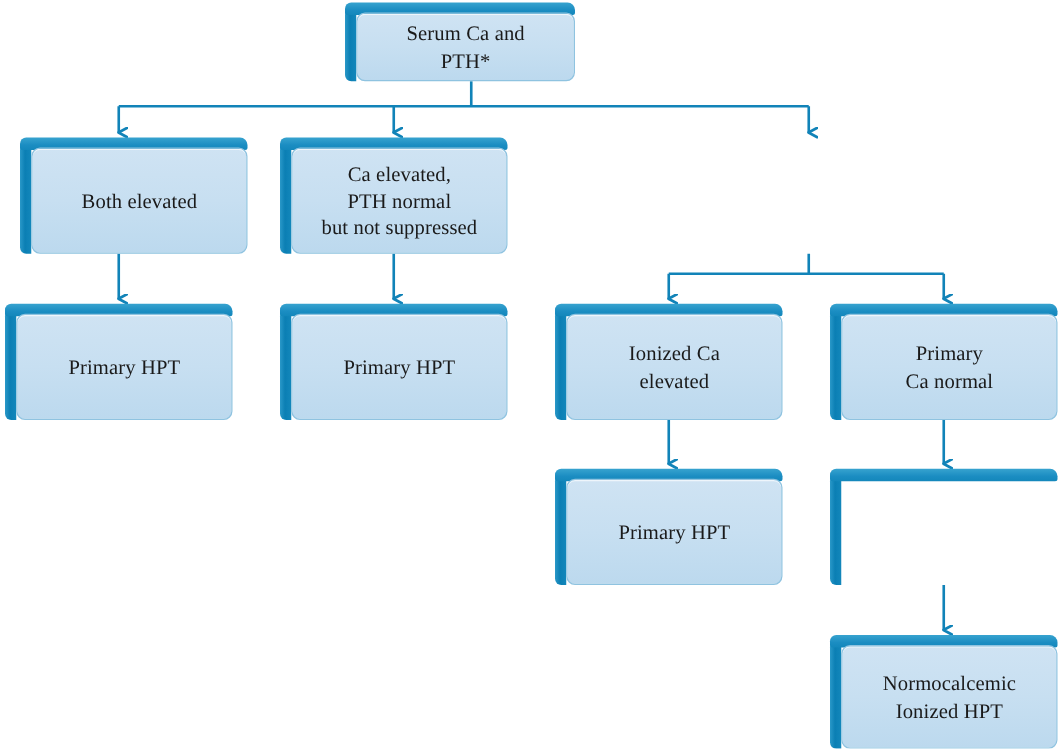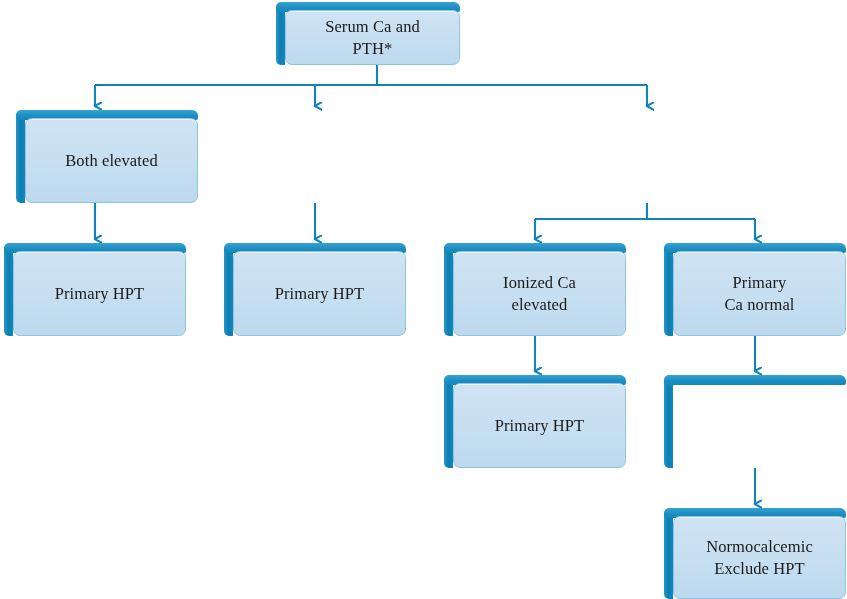--- a/index.html
+++ b/index.html
@@ -130,20 +130,29 @@
   </div>
 
   <div class="node" style="left:16px; top:110px; width:182px; height:93px;text-decoration:underline;">
     <div class="extrude-left"></div>
     <div class="extrude-top"></div>
     <div class="face">
       <div class="label">Both elevated</div>
     </div>
   </div>
 
+  <div class="node" style="left:224px; top:110px; width:182px; height:93px;">
+    <div class="extrude-left"></div>
+    <div class="extrude-top"></div>
+    <div class="face">
+      <div class="label">Ca elevated,
+PTH normal
+but not suppressed</div>
+    </div>
+  </div>
 
 
   <div class="node" style="left:4px; top:243px; width:182px; height:93px;">
     <div class="extrude-left"></div>
     <div class="extrude-top"></div>
     <div class="face">
       <div class="label">Primary HPT</div>
     </div>
   </div>
 
@@ -184,17 +193,17 @@
   <div class="node" style="left:664px; top:375px; width:182px; height:93px;">
     <div class="extrude-left"></div>
     <div class="extrude-top"></div>
   </div>
 
   <div class="node" style="left:664px; top:508px; width:182px; height:91px;">
     <div class="extrude-left"></div>
     <div class="extrude-top"></div>
     <div class="face">
       <div class="label">Normocalcemic
-Exclude HPT</div>
+Ionized HPT</div>
     </div>
   </div>
 
 </div>
 
 </body></html>

